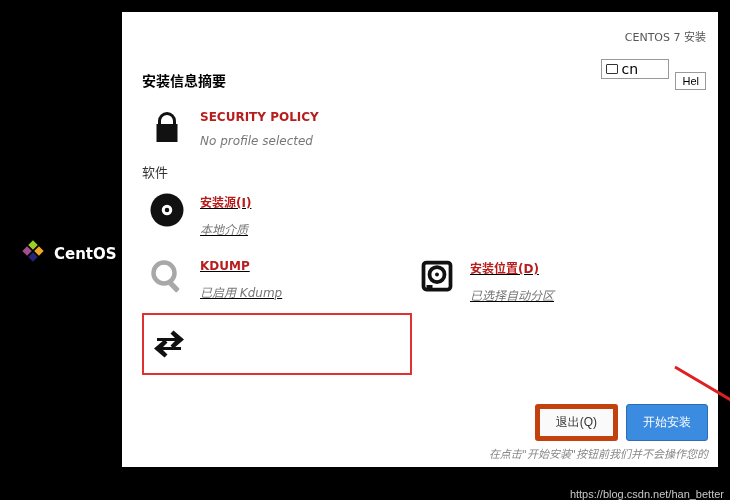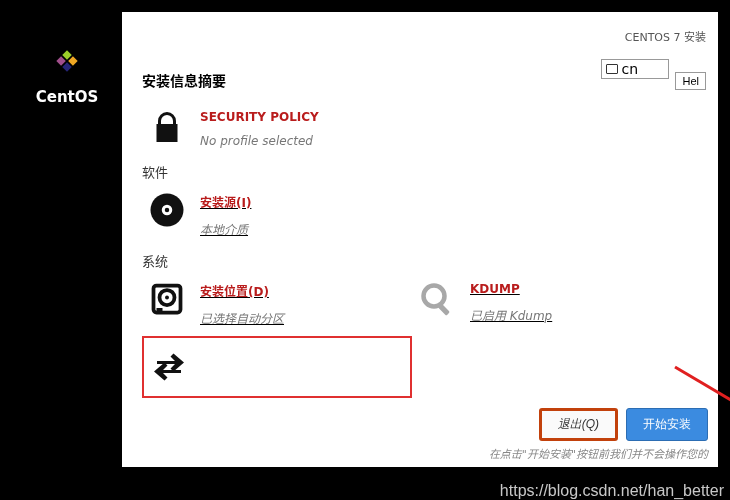--- a/index.html
+++ b/index.html
@@ -15,21 +15,21 @@
       position: absolute;
       left: 12px; top: 12px;
       width: 706px; height: 455px;
       background: #fff;
       display: flex;
     }
     .sidebar {
       width: 110px;
       background: #000;
       display: flex;
-      flex-direction: column;
+      flex-direction: row;
       align-items: center;
       padding-top: 28px;
     }
     .sidebar-logo { width: 42px; height: 42px; margin-bottom: 6px; }
     .sidebar-name { color: #fff; font-size: 15px; font-weight: 600; }
     .main {
       flex: 1;
       position: relative;
       padding: 16px 0 0 0;
     }
@@ -63,26 +63,26 @@
     .item-text { padding-top: 2px; }
     .item-title { font-size: 12px; font-weight: 700; color: #b91c1c; }
     .item-sub { font-size: 12px; font-style: italic; color: #777; margin-top: 10px; }
     .highlight-red { border: 2px solid #e03030; }
     .footer {
       position: absolute; bottom: 6px; right: 10px;
       display: flex; flex-direction: column; align-items: flex-end; gap: 4px;
     }
     .btn-row { display: flex; gap: 8px; }
     .btn { font-size: 12px; padding: 5px 16px; border-radius: 3px; cursor: pointer; }
-    .btn-quit { background: #fafafa; border: 3px solid #c2410c; color: #333; font-style: italic; }
+    .btn-quit { background: #fafafa; border: 5px solid #c2410c; color: #333; }
     .btn-begin { background: #3b8be0; border: 1px solid #2c6db3; color: #fff; }
     .hint { font-size: 11px; font-style: italic; color: #888; }
     .watermark {
       position: absolute; bottom: 0; right: 6px;
-      color: #c8c8c8; font-size: 16px; font-family: Arial;
+      color: #c8c8c8; font-size: 11px; font-family: Arial;
     }
     .arrow {
       position: absolute;
       left: 548px; top: 350px;
       width: 110px; height: 70px;
       pointer-events: none;
     }
     
     .grey-icon { color: #a8a8a8; }
   </style>
@@ -143,46 +143,45 @@
                 <circle cx="12" cy="12" r="1.5" fill="#111"></circle>
               </svg>
           </div>
           <div class="item-text">
             <div class="item-title">安装源(I)</div>
             <div class="item-sub">本地介质</div>
           </div>
         </div>
       </div>
 
-      <div class="section-label">系统</div>
       <div class="grid">
+        <div class="item">
+          <div class="item-icon grey-icon">
+            <svg viewBox="0 0 24 24" width="36" height="36">
+                <circle cx="10" cy="10" r="7" fill="none" stroke="currentColor" stroke-width="3"></circle>
+                <rect x="15" y="15" width="8" height="3.5" rx="1" fill="currentColor" transform="rotate(45 15 15)"></rect>
+              </svg>
+          </div>
+          <div class="item-text">
+            <div class="item-title">KDUMP</div>
+            <div class="item-sub">已启用 Kdump</div>
+          </div>
+        </div>
         <div class="item">
           <div class="item-icon">
             <svg viewBox="0 0 24 24" width="36" height="36">
                 <rect x="3" y="3" width="18" height="18" rx="2" fill="none" stroke="#111" stroke-width="2.5"></rect>
                 <circle cx="12" cy="11" r="5" fill="none" stroke="#111" stroke-width="2.5"></circle>
                 <circle cx="12" cy="11" r="1.3" fill="#111"></circle>
                 <rect x="5" y="18" width="4" height="2" fill="#111"></rect>
               </svg>
           </div>
           <div class="item-text">
             <div class="item-title">安装位置(D)</div>
             <div class="item-sub">已选择自动分区</div>
-          </div>
-        </div>
-        <div class="item">
-          <div class="item-icon grey-icon">
-            <svg viewBox="0 0 24 24" width="36" height="36">
-                <circle cx="10" cy="10" r="7" fill="none" stroke="currentColor" stroke-width="3"></circle>
-                <rect x="15" y="15" width="8" height="3.5" rx="1" fill="currentColor" transform="rotate(45 15 15)"></rect>
-              </svg>
-          </div>
-          <div class="item-text">
-            <div class="item-title">KDUMP</div>
-            <div class="item-sub">已启用 Kdump</div>
           </div>
         </div>
         <div class="item highlight-red">
           <div class="item-icon">
             <svg viewBox="0 0 24 24" width="36" height="36">
                 <path fill="#111" d="M4 8h12l-3-3 2-2 7 6-7 6-2-2 3-3H4V8zm16 8H8l3 3-2 2-7-6 7-6 2 2-3 3h12v2z"></path>
               </svg>
           </div>
         </div>
       </div>

